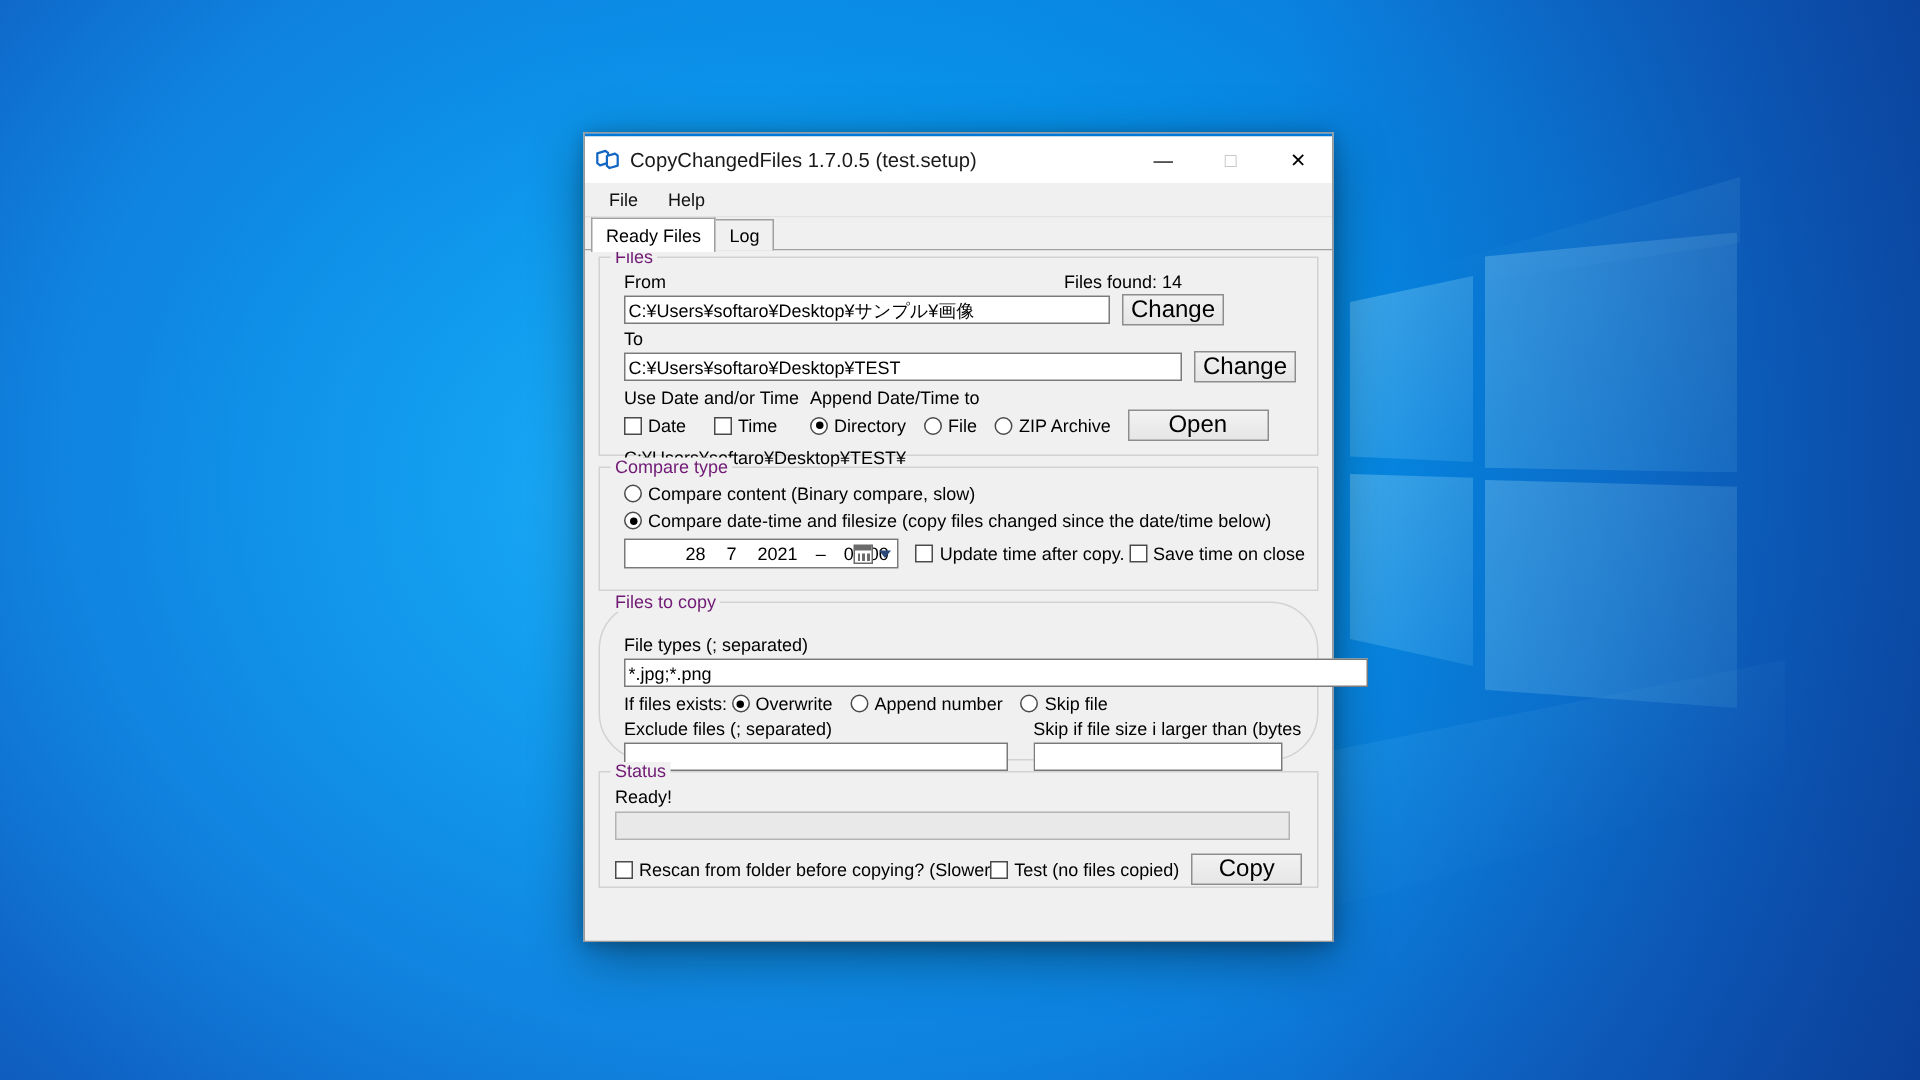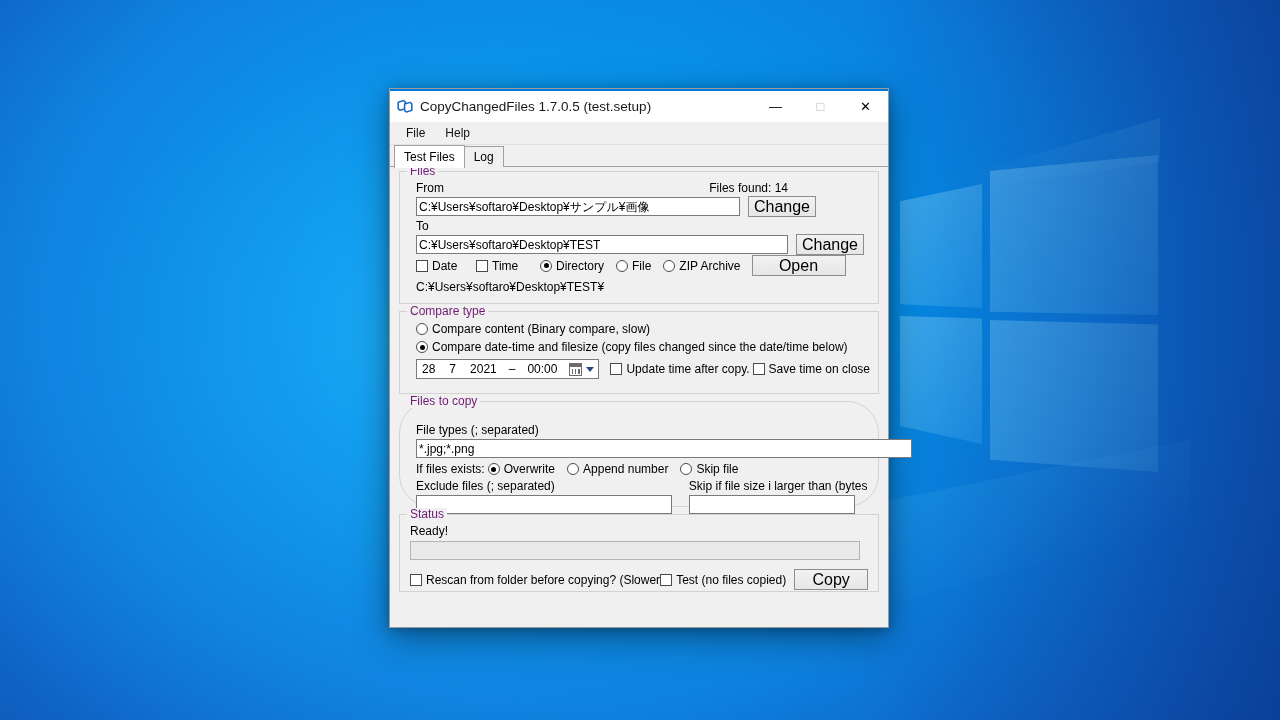--- a/index.html
+++ b/index.html
@@ -271,20 +271,21 @@
   #date-field {
     border: 1px solid #7a7a7a;
     background: #fff;
     height: 20px;
     width: 186px;
     box-sizing: border-box;
     display: flex;
     align-items: center;
     font-size: 12px;
     position: relative;
+    padding-left: 35px;
   }
   .dpart { padding: 0 2px; }
   #date-cal {
     position: absolute;
     right: 16px;
     width: 13px; height: 13px;
     border: 1px solid #6b6b6b;
     background: #fff;
     box-sizing: border-box;
   }
@@ -355,21 +356,21 @@
       <div class="win-btn close">✕</div>
     </div>
   </div>
 
   <div id="menubar">
     <div class="menu-item">File</div>
     <div class="menu-item">Help</div>
   </div>
 
   <div id="tabstrip">
-    <div class="tab active">Test Files</div>
+    <div class="tab active">Ready Files</div>
     <div class="tab">Log</div>
   </div>
 
   <div id="tabpage">
 
     <div class="group" style="height:133px;">
       <div class="legend">Files</div>
 
       <div class="row" style="margin: 0 0 1px 8px; width:372px;">
         <div class="lbl">From</div>
@@ -382,20 +383,24 @@
         <div class="btn" style="width:68px; margin-left:8px;">Change</div>
       </div>
 
       <div class="lbl" style="margin:2px 0 1px 8px;">To</div>
 
       <div class="row" style="margin-left:8px;">
         <div class="tinput" style="width:372px;">C:¥Users¥softaro¥Desktop¥TEST</div>
         <div class="btn" style="width:68px; margin-left:8px;">Change</div>
       </div>
 
+      <div class="row" style="margin:3px 0 1px 8px;">
+        <div class="lbl" style="width:124px;">Use Date and/or Time</div>
+        <div class="lbl">Append Date/Time to</div>
+      </div>
 
       <div class="row" style="margin-left:8px;">
         <div class="cb" style="width:60px;">
           <span class="box"></span>
           <span>Date</span>
         </div>
         <div class="cb" style="width:64px;">
           <span class="box"></span>
           <span>Time</span>
         </div>

